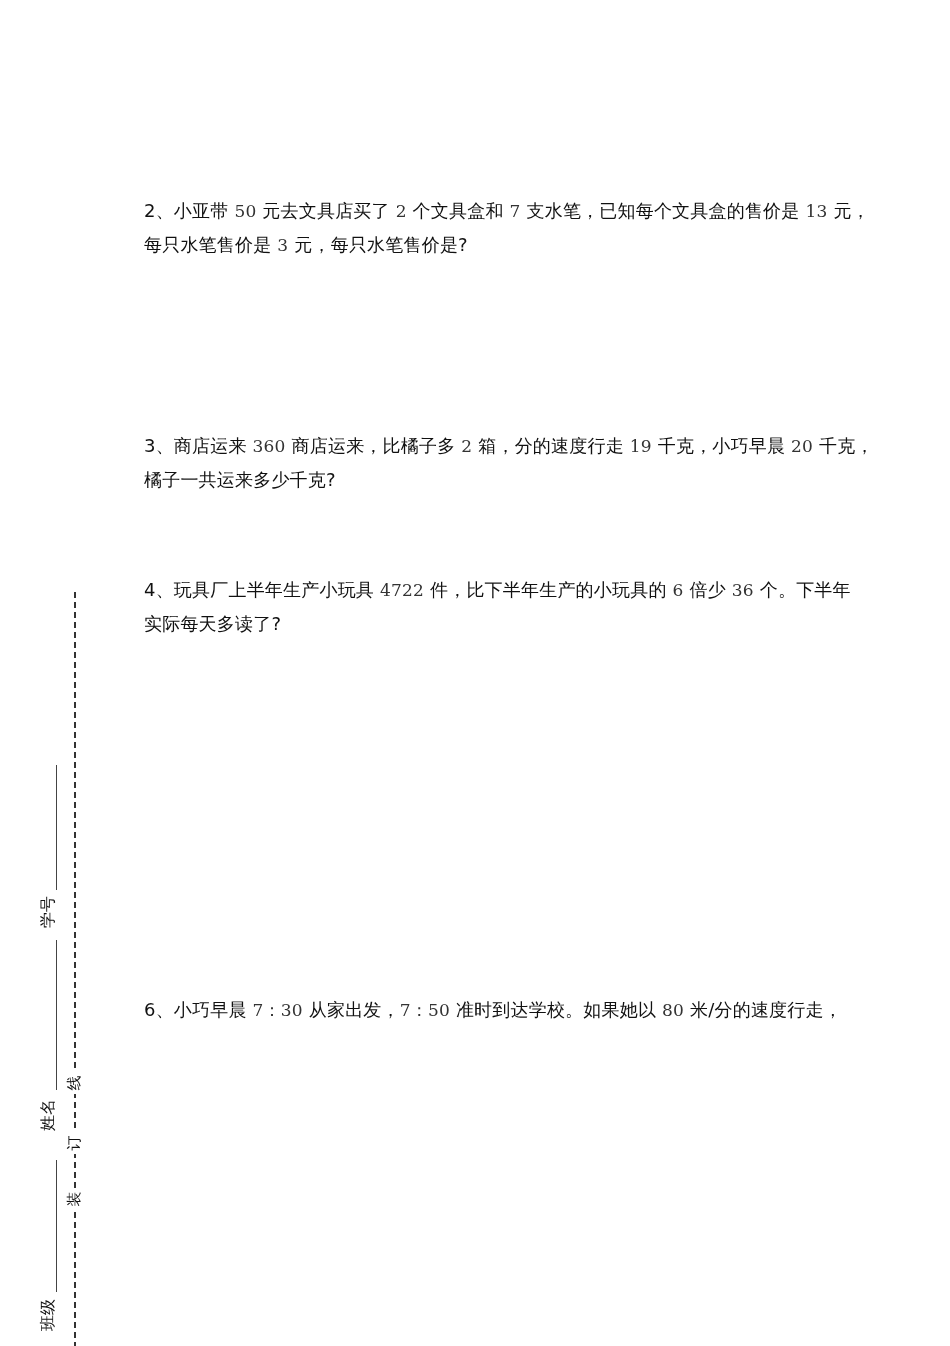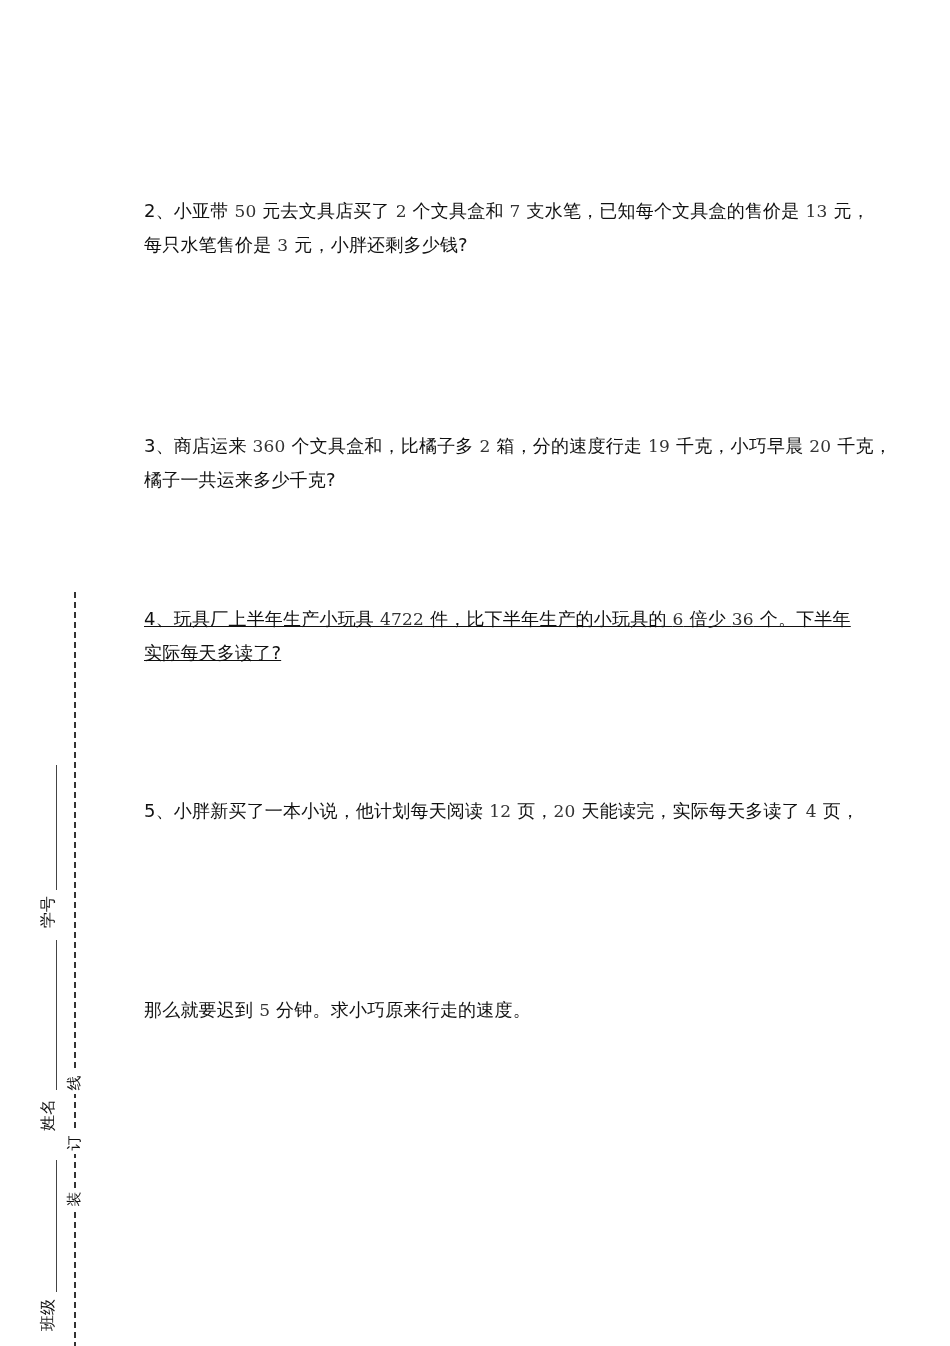--- a/index.html
+++ b/index.html
@@ -12,21 +12,21 @@
 
   .question {
     position: absolute; left: 144px; width: 730px;
     font-size: 18px; line-height: 34px; letter-spacing: 0.2px;
   }
   .question .line { display: block; white-space: nowrap; }
   .num { font-family: "DejaVu Serif", "Liberation Serif", serif; font-size: 17px; color: #333; }
 
   .q2 { top: 182px; }
   .q3 { top: 417px; }
-  .q4 { top: 590px; text-decoration: underline; }
+  .q4 { top: 561px; }
   .q5 { top: 782px; }
   .q6 { top: 981px; }
 
   
   .dashed-line {
     position: absolute; left: 74px; top: 580px; width: 0; height: 766px;
     border-left: 2px dashed #333;
   }
   .solid-seg { position: absolute; left: 56px; width: 0; border-left: 1px solid #444; }
   .vlabel {
@@ -40,35 +40,34 @@
     transform: rotate(-90deg);
   }
 </style>
 </head>
 <body>
 
 <div class="page">
 
   <div class="question q2">
       <span class="line"><span>2、小亚带 </span><span class="num">50</span><span> 元去文具店买了 </span><span class="num">2</span><span> 个文具盒和 </span><span class="num">7</span><span> 支水笔，已知每个文具盒的售价是 </span><span class="num">13</span><span> 元，</span></span>
-      <span class="line"><span>每只水笔售价是 </span><span class="num">3</span><span> 元，小胖还剩多少钱?</span></span>
+      <span class="line"><span>每只水笔售价是 </span><span class="num">3</span><span> 元，每只水笔售价是?</span></span>
     </div>
   <div class="question q3">
-      <span class="line"><span>3、商店运来 </span><span class="num">360</span><span> 个文具盒和，比橘子多 </span><span class="num">2</span><span> 箱，分的速度行走 </span><span class="num">19</span><span> 千克，小巧早晨 </span><span class="num">20</span><span> 千克，</span></span>
+      <span class="line"><span>3、商店运来 </span><span class="num">360</span><span> 商店运来，比橘子多 </span><span class="num">2</span><span> 箱，分的速度行走 </span><span class="num">19</span><span> 千克，小巧早晨 </span><span class="num">20</span><span> 千克，</span></span>
       <span class="line"><span>橘子一共运来多少千克?</span></span>
     </div>
   <div class="question q4">
       <span class="line"><span>4、玩具厂上半年生产小玩具 </span><span class="num">4722</span><span> 件，比下半年生产的小玩具的 </span><span class="num">6</span><span> 倍少 </span><span class="num">36</span><span> 个。下半年</span></span>
       <span class="line"><span>实际每天多读了?</span></span>
     </div>
   <div class="question q5">
-      <span class="line"><span>5、小胖新买了一本小说，他计划每天阅读 </span><span class="num">12</span><span> 页，</span><span class="num">20</span><span> 天能读完，实际每天多读了 </span><span class="num">4</span><span> 页，</span></span>
     </div>
   <div class="question q6">
-      <span class="line"><span>那么就要迟到 </span><span class="num">5</span><span> 分钟。求小巧原来行走的速度。</span></span>
+      <span class="line"><span>6、小巧早晨 </span><span class="num">7：30</span><span> 从家出发，</span><span class="num">7：50</span><span> 准时到达学校。如果她以 </span><span class="num">80</span><span> 米/分的速度行走，</span></span>
     </div>
 
   <div class="dashed-line"></div>
 
   <div class="solid-seg" style="top:753px;height:125px;"></div>
   <div class="vlabel" style="left:28px;top:890px;">学号</div>
   <div class="solid-seg" style="top:928px;height:150px;"></div>
 
   <div class="vlabel" style="left:28px;top:1093px;">姓名</div>
   <div class="solid-seg" style="top:1148px;height:132px;"></div>

